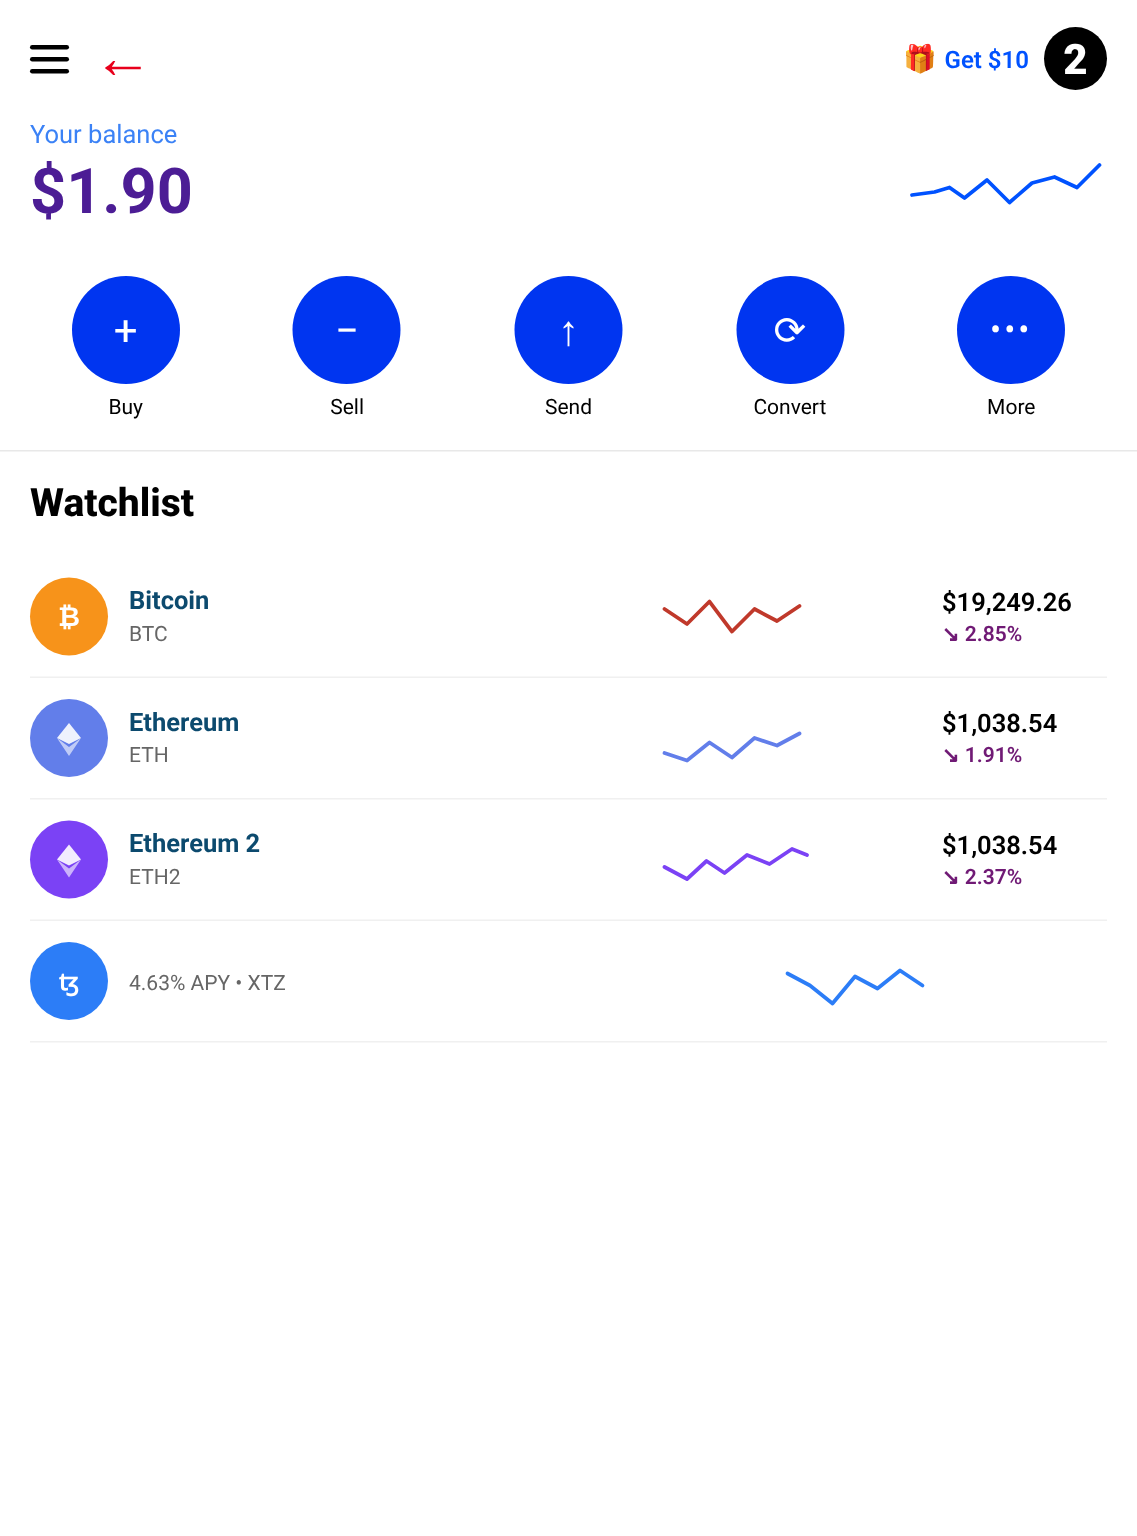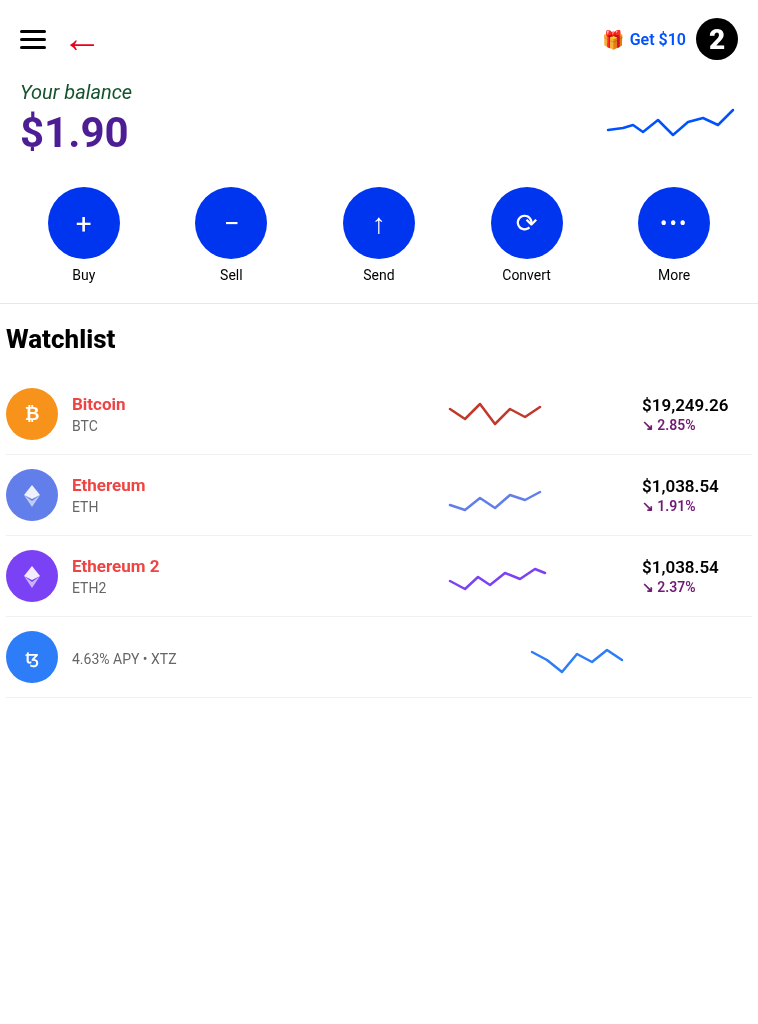--- a/index.html
+++ b/index.html
@@ -75,24 +75,23 @@
 
     
     .balance-section {
       display: flex;
       align-items: flex-start;
       justify-content: space-between;
       padding: 10px 20px 20px 20px;
     }
     .balance-left {}
     .balance-label {
-      font-size: 20px;
-      color: #14532d;
+      font-size: 17px;
+      color: #3b82f6;
       margin-bottom: 4px;
-      font-style: italic;
     }
     .balance-amount {
       font-size: 42px;
       font-weight: 700;
       color: #4c1d95;
     }
     .balance-chart {
       margin-top: 10px;
     }
 
@@ -135,21 +134,21 @@
 
     
     .divider {
       height: 1px;
       background: #e8e8e8;
       margin: 0 0 20px 0;
     }
 
     
     .watchlist-section {
-      padding: 0 6px;
+      padding: 0 20px;
     }
     .watchlist-title {
       font-size: 26px;
       font-weight: 800;
       color: #000;
       margin-bottom: 20px;
     }
 
     
     .crypto-row {
@@ -176,21 +175,21 @@
     .crypto-icon.eth2 { background: #7b42f5; }
     .crypto-icon.xtz { background: #2c7df7; }
 
     .crypto-info {
       flex: 1;
       margin-left: 14px;
     }
     .crypto-name {
       font-size: 17px;
       font-weight: 700;
-      color: #ef4444;
+      color: #0c4a6e;
     }
     .crypto-ticker {
       font-size: 14px;
       color: #666;
       margin-top: 4px;
     }
 
     .crypto-chart {
       flex: 1;
       display: flex;

